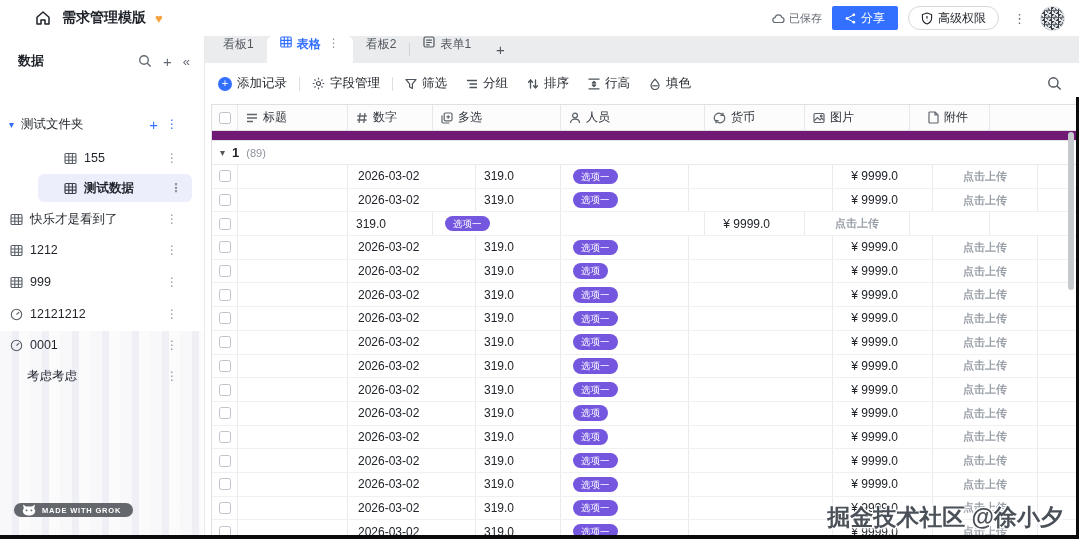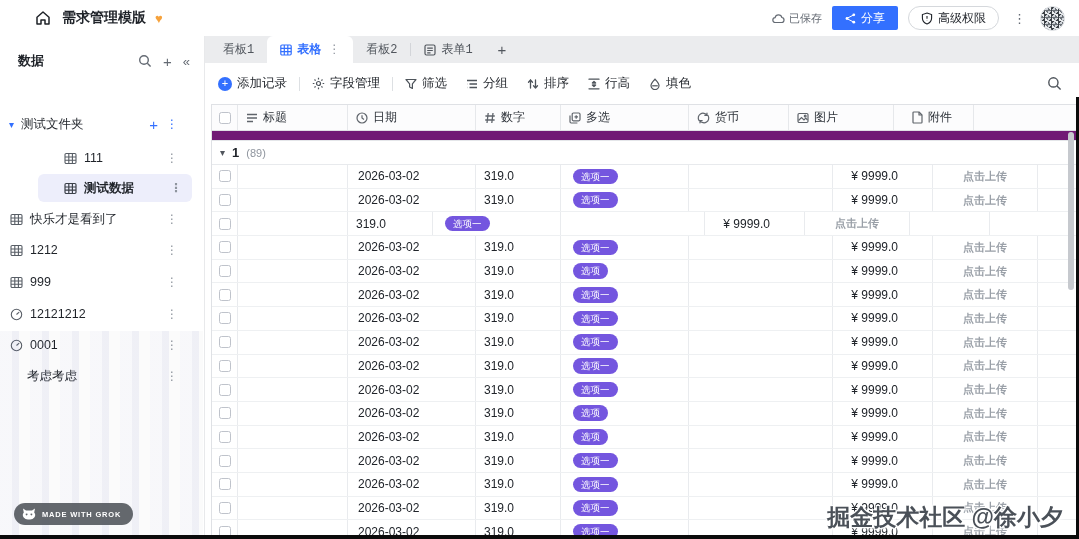--- a/index.html
+++ b/index.html
@@ -39,21 +39,21 @@
   .row-folder .s-kebab { color:#3370ff; }
   .row-child { padding-left:64px; }
   .row-top { padding-left:10px; }
   .row-plain { padding-left:27px; }
   .row-selected { left:38px; right:12px; padding-left:26px; background:#edeefb; border-radius:6px; font-weight:bold; }
   .row-selected .s-kebab { right:10px; }
 
   
   .main { position:absolute; left:205px; top:36px; width:874px; height:503px; background:#fff; }
   .tabbar { position:absolute; left:0; top:0; right:0; height:27px; background:#ebecee; display:flex; align-items:stretch; padding-left:5px; }
-  .tab { display:flex; align-items:center; justify-content:center; gap:5px; font-size:12px; color:#51565d; padding:0 13px; cursor:pointer; position:relative;font-family:Liberation Mono, monospace; }
+  .tab { display:flex; justify-content:center; gap:5px; font-size:12px; color:#51565d; padding:0 13px; cursor:pointer; position:relative; }
   .tab-sep { width:1px; height:13px; background:#d3d5d9; align-self:center; }
   .tab.active { background:#fff; color:#3370ff; font-weight:bold; border-radius:6px 6px 0 0; }
   .tab.active .t-kebab { color:#8f959e; font-weight:normal; font-size:12px; margin-left:2px; }
   .tab-plus { display:flex; align-items:center; padding:0 12px; color:#51565d; font-size:15px; cursor:pointer; }
 
   .toolbar { position:absolute; left:0; top:27px; right:0; height:41px; background:#fff; display:flex; align-items:center; padding-left:13px; }
   .tb-item { display:flex; align-items:center; gap:5px; font-size:12.5px; color:#1f2329; cursor:pointer; white-space:nowrap; }
   .tb-item .ti { display:flex; align-items:center; color:#4e545b; }
   .tb-div { width:1px; height:14px; background:#dde0e3; margin:0 12px; }
   .tb-gap { width:19px; }
@@ -83,21 +83,21 @@
   .c-opt { padding-left:12px; }
   .opt-badge { background:#7456df; color:#fff; font-size:9.5px; line-height:1; padding:3px 8px; border-radius:8px; cursor:pointer; }
   .c-cur { justify-content:flex-end; padding-right:34px; }
   .c-upl { justify-content:center; font-size:11px; color:#9aa0a8; cursor:pointer;font-weight:bold; }
 
   .vscroll { position:absolute; right:5px; top:28px; width:6px; height:158px; border-radius:3px; background:#c6c9ce; cursor:pointer; }
   .hscroll-track { position:absolute; left:136px; right:12px; bottom:3px; height:8px; border-radius:4px; background:#f1f2f4; cursor:pointer; }
   .hscroll-thumb { position:absolute; left:3px; top:0; width:152px; height:8px; border-radius:4px; background:#b4b8bf; cursor:pointer; }
 
   
-  .grok-badge { position:absolute; left:14px; top:503px; height:22px; display:flex; align-items:center; gap:6px; background:rgba(88,92,98,0.93); border-radius:11px; padding:0 12px 0 8px; z-index:30; }
+  .grok-badge { position:absolute; left:14px; top:503px; height:14px; display:flex; align-items:center; gap:6px; background:rgba(88,92,98,0.93); border-radius:11px; padding:0 12px 0 8px; z-index:30; }
   .grok-badge .g-txt { color:#fff; font-size:7.5px; font-weight:bold; letter-spacing:0.8px; }
   .wm-text { position:absolute; right:16px; bottom:6px; font-size:23px; font-weight:bold; color:#4a5058; z-index:25;
     text-shadow:-1px -1px 0 #fff, 1px -1px 0 #fff, -1px 1px 0 #fff, 1px 1px 0 #fff, 2px 2px 3px rgba(255,255,255,0.8); }
   .black-bottom { position:absolute; left:0; bottom:0; width:1079px; height:4px; background:#0b0b0b; z-index:40; }
   .black-right { position:absolute; right:0; top:97px; width:3px; height:442px; background:#0b0b0b; z-index:40; }
 
   svg { display:block; }
 </style>
 </head>
 <body>
@@ -169,21 +169,21 @@
       <span class="s-kebab">⋮</span>
     </div>
 
     <div class="side-row row-child" style="top:108px">
       <span class="s-ic">
         <svg width="13" height="13" viewBox="0 0 13 13" fill="none" stroke="#585e66" stroke-width="1.1">
             <rect x="1" y="1.5" width="11" height="10" rx="1.2"></rect>
             <path d="M1 5 H12 M1 8.2 H12 M4.8 1.5 V11.5 M8.4 1.5 V11.5"></path>
           </svg>
       </span>
-      <span class="s-lbl">111</span>
+      <span class="s-lbl">155</span>
       <span class="s-kebab">⋮</span>
     </div>
 
     <div class="side-row row-selected" style="top:138px">
       <span class="s-ic">
         <svg width="13" height="13" viewBox="0 0 13 13" fill="none" stroke="#3c414a" stroke-width="1.2">
             <rect x="1" y="1.5" width="11" height="10" rx="1.2"></rect>
             <path d="M1 5 H12 M1 8.2 H12 M4.8 1.5 V11.5 M8.4 1.5 V11.5"></path>
           </svg>
       </span>
@@ -358,46 +358,46 @@
         <div class="g-hcell hcheck cw0">
             <span class="checkbox"></span>
           </div>
         <div class="g-hcell cw1">
           <span class="hic">
             <svg width="12" height="12" viewBox="0 0 12 12" fill="none" stroke="#5f646b" stroke-width="1.3">
                 <path d="M1 2.5 H11 M1 6 H11 M1 9.5 H7"></path>
               </svg>
           </span>
             <span class="hlbl">标题</span>
-        </div>
-        <div class="g-hcell cw2">
-          <span class="hic">
-            <svg width="12" height="12" viewBox="0 0 12 12" fill="none" stroke="#5f646b" stroke-width="1.2">
-                <circle cx="6" cy="6" r="5"></circle>
-                <path d="M6 3.2 V6 L8 7.4"></path>
-              </svg>
-          </span>
-            <span class="hlbl">日期</span>
         </div>
         <div class="g-hcell cw3">
           <span class="hic">
             <svg width="12" height="12" viewBox="0 0 12 12" fill="none" stroke="#5f646b" stroke-width="1.3">
                 <path d="M4.2 1 L3 11 M9 1 L7.8 11 M1.4 4 H10.8 M1.2 8 H10.6"></path>
               </svg>
           </span>
             <span class="hlbl">数字</span>
         </div>
         <div class="g-hcell cw4">
           <span class="hic">
             <svg width="12" height="12" viewBox="0 0 12 12" fill="none" stroke="#5f646b" stroke-width="1.2">
                 <rect x="3.2" y="1" width="7.8" height="7.8" rx="1.2"></rect>
                 <path d="M1 3.6 V9.8 A1.2 1.2 0 0 0 2.2 11 H8.4 M5.5 4.9 H9 M7.2 3.2 V6.7"></path>
               </svg>
           </span>
             <span class="hlbl">多选</span>
+        </div>
+        <div class="g-hcell cw5">
+          <span class="hic">
+            <svg width="12" height="12" viewBox="0 0 12 12" fill="none" stroke="#5f646b" stroke-width="1.3">
+                <circle cx="6" cy="3.6" r="2.4"></circle>
+                <path d="M1.5 11 C1.5 8.6 3.5 7.2 6 7.2 C8.5 7.2 10.5 8.6 10.5 11"></path>
+              </svg>
+          </span>
+            <span class="hlbl">人员</span>
         </div>
         <div class="g-hcell cw6">
           <span class="hic">
             <svg width="13" height="12" viewBox="0 0 13 12" fill="none" stroke="#5f646b" stroke-width="1.2" stroke-linecap="round">
                 <path d="M2 8.5 A4.6 4.6 0 0 1 10 3.4 M11 3.5 A4.6 4.6 0 0 1 3 8.6 M10 1.2 L10 3.5 L7.8 3.5 M3 10.8 L3 8.5 L5.2 8.5"></path>
               </svg>
           </span>
             <span class="hlbl">货币</span>
         </div>
         <div class="g-hcell cw7">

